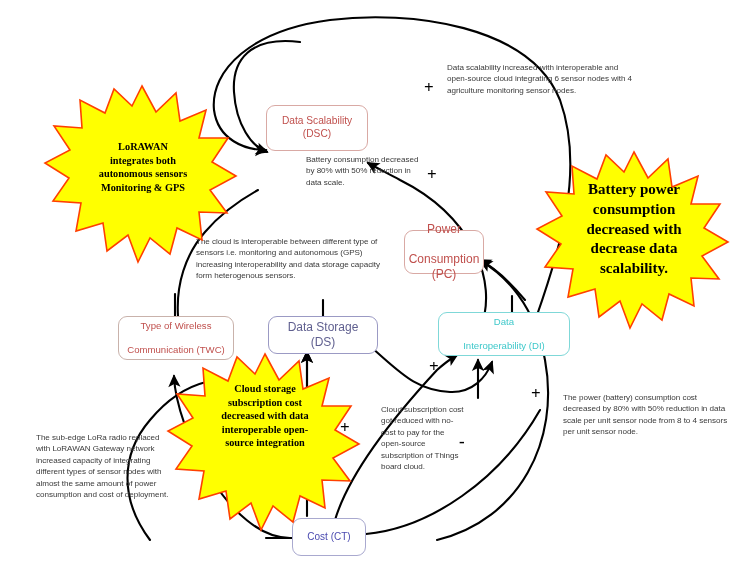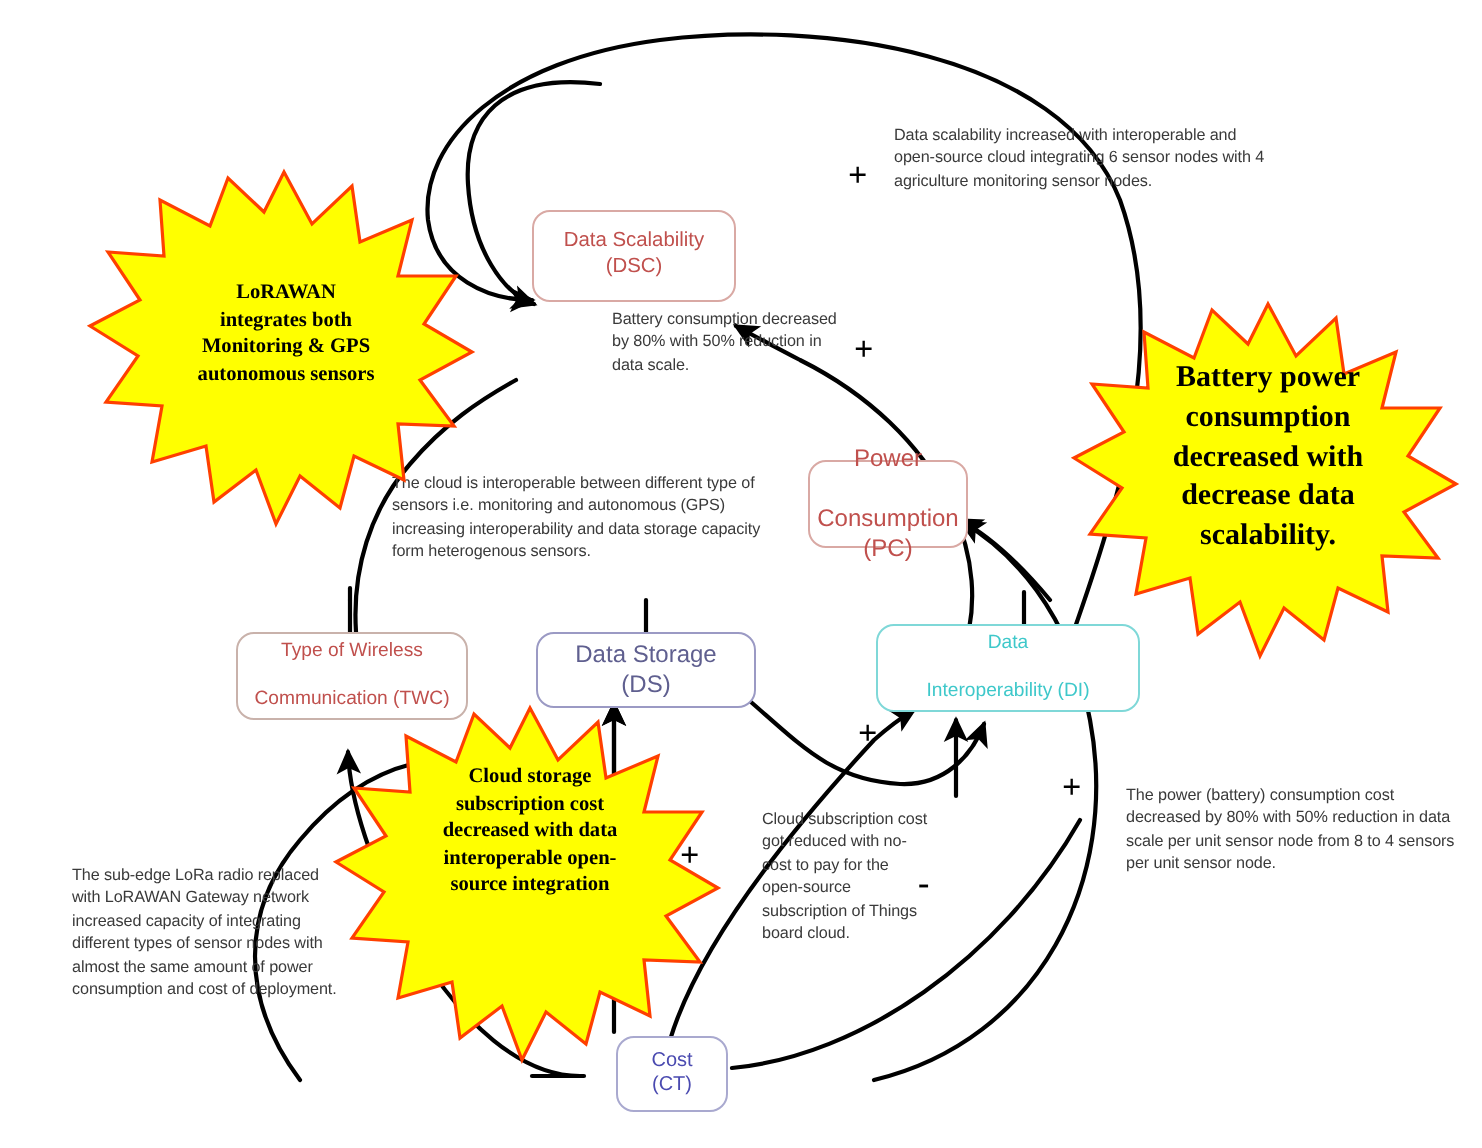--- a/index.html
+++ b/index.html
@@ -110,21 +110,21 @@
     <span>Data Storage (DS)</span>
   </div>
 
   <div class="node n-di" style="left:438px;top:312px;width:132px;height:44px;font-size:9.6px;">
     <span>
       <span>Data</span><br>
       <span>Interoperability (DI)</span>
     </span>
   </div>
 
-  <div class="node n-ct" style="left:292px;top:518px;width:56px;height:38px;font-size:10px;margin-left:16px;">
+  <div class="node n-ct" style="left:292px;top:518px;width:74px;height:38px;font-size:10px;">
     <span>Cost (CT)</span>
   </div>
 
   <div class="note" style="left:447px;top:62px;width:190px;">Data scalability increased with interoperable and open-source cloud integrating 6 sensor nodes with 4 agriculture monitoring sensor nodes.</div>
 
   <div class="note" style="left:306px;top:154px;width:122px;">Battery consumption decreased by 80% with 50% reduction in data scale.</div>
 
   <div class="note" style="left:196px;top:236px;width:186px;">The cloud is interoperable between different type of sensors i.e. monitoring and autonomous (GPS) increasing interoperability and data storage capacity form heterogenous sensors.</div>
 
   <div class="note" style="left:36px;top:432px;width:136px;">The sub-edge LoRa radio replaced with LoRAWAN Gateway network increased capacity of integrating different types of sensor nodes with almost the same amount of power consumption and cost of deployment.</div>
@@ -140,22 +140,22 @@
 
       <polygon points="634,152 648,178 668,159 672,187 698,176 691,204 720,204 704,228 728,242 702,256 719,279 691,278 694,306 669,294 662,320 642,304 630,328 620,301 599,317 595,289 568,297 573,269 545,267 561,244 537,229 562,216 546,192 574,194 572,166 597,179 606,155 624,172"></polygon>
 
       <polygon points="265,354 279,380 299,361 303,389 329,378 322,406 351,406 335,430 359,444 333,458 350,481 322,480 325,508 300,496 293,522 273,506 261,530 251,503 230,519 226,491 199,499 204,471 176,469 192,446 168,431 193,418 177,394 205,396 203,368 228,381 237,357 255,374"></polygon>
     </g>
   </svg>
 
   <div class="burst-text" style="left:62px;top:122px;width:162px;font-size:10.3px;margin-top:18px;">
     <div>LoRAWAN</div>
     <div>integrates both</div>
+    <div>autonomous sensors</div>
     <div>Monitoring &amp; GPS</div>
-    <div>autonomous sensors</div>
   </div>
 
   <div class="burst-text" style="left:554px;top:180px;width:160px;font-size:15px;">
     <div>Battery power</div>
     <div>consumption</div>
     <div>decreased with</div>
     <div>decrease data</div>
     <div>scalability.</div>
   </div>
 

